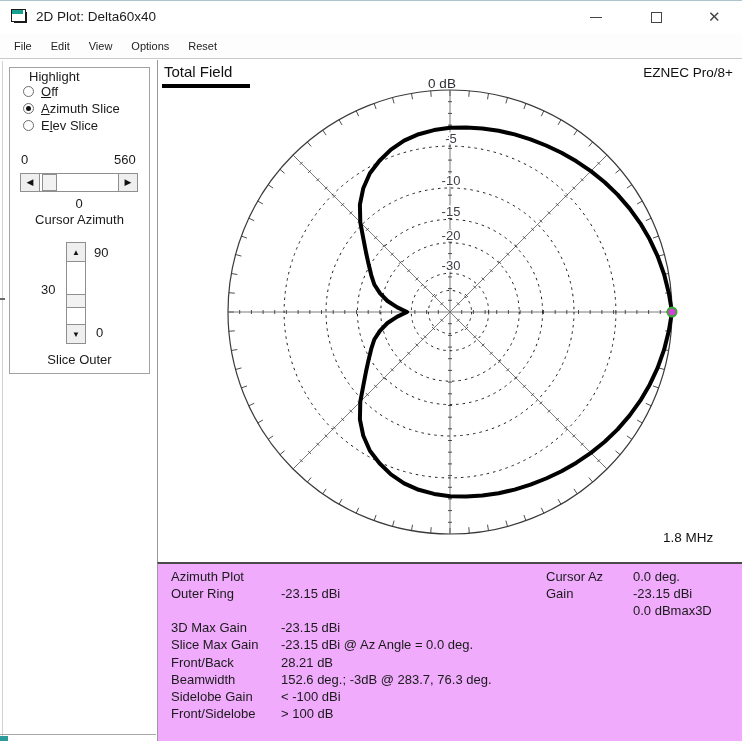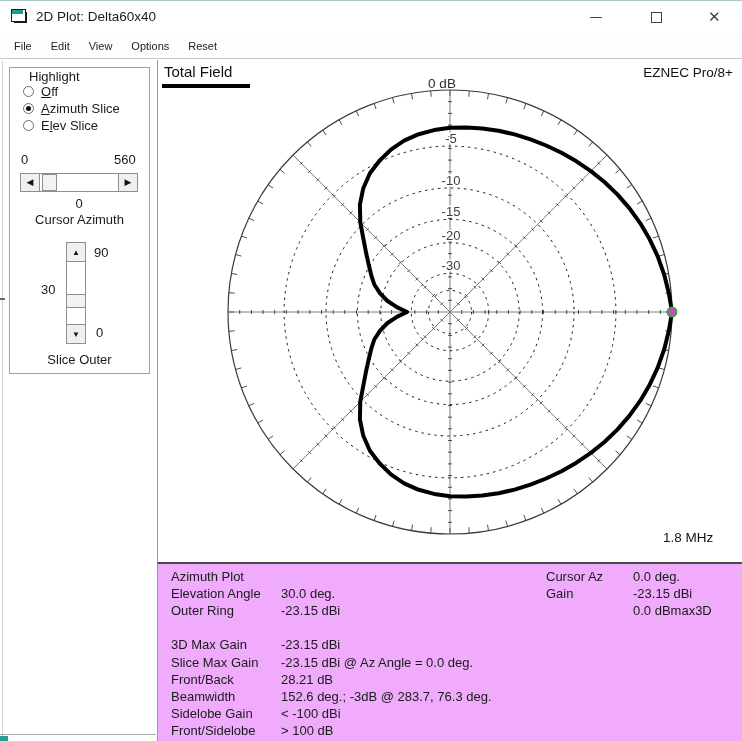--- a/index.html
+++ b/index.html
@@ -165,24 +165,20 @@
   <div class="freq">1.8 MHz</div>
 </div>
 
 <div class="info-panel">
   <div class="info-col left" id="info-left">
       <div class="info-row">
         <span class="lbl">Azimuth Plot</span>
         <span class="val"></span>
       </div>
       <div class="info-row">
-        <span class="lbl">Elevation Angle</span>
-        <span class="val">30.0 deg.</span>
-      </div>
-      <div class="info-row">
         <span class="lbl">Outer Ring</span>
         <span class="val">-23.15 dBi</span>
       </div>
       <div class="info-row">
         <span class="lbl"></span>
         <span class="val"></span>
       </div>
       <div class="info-row">
         <span class="lbl">3D Max Gain</span>
         <span class="val">-23.15 dBi</span>

